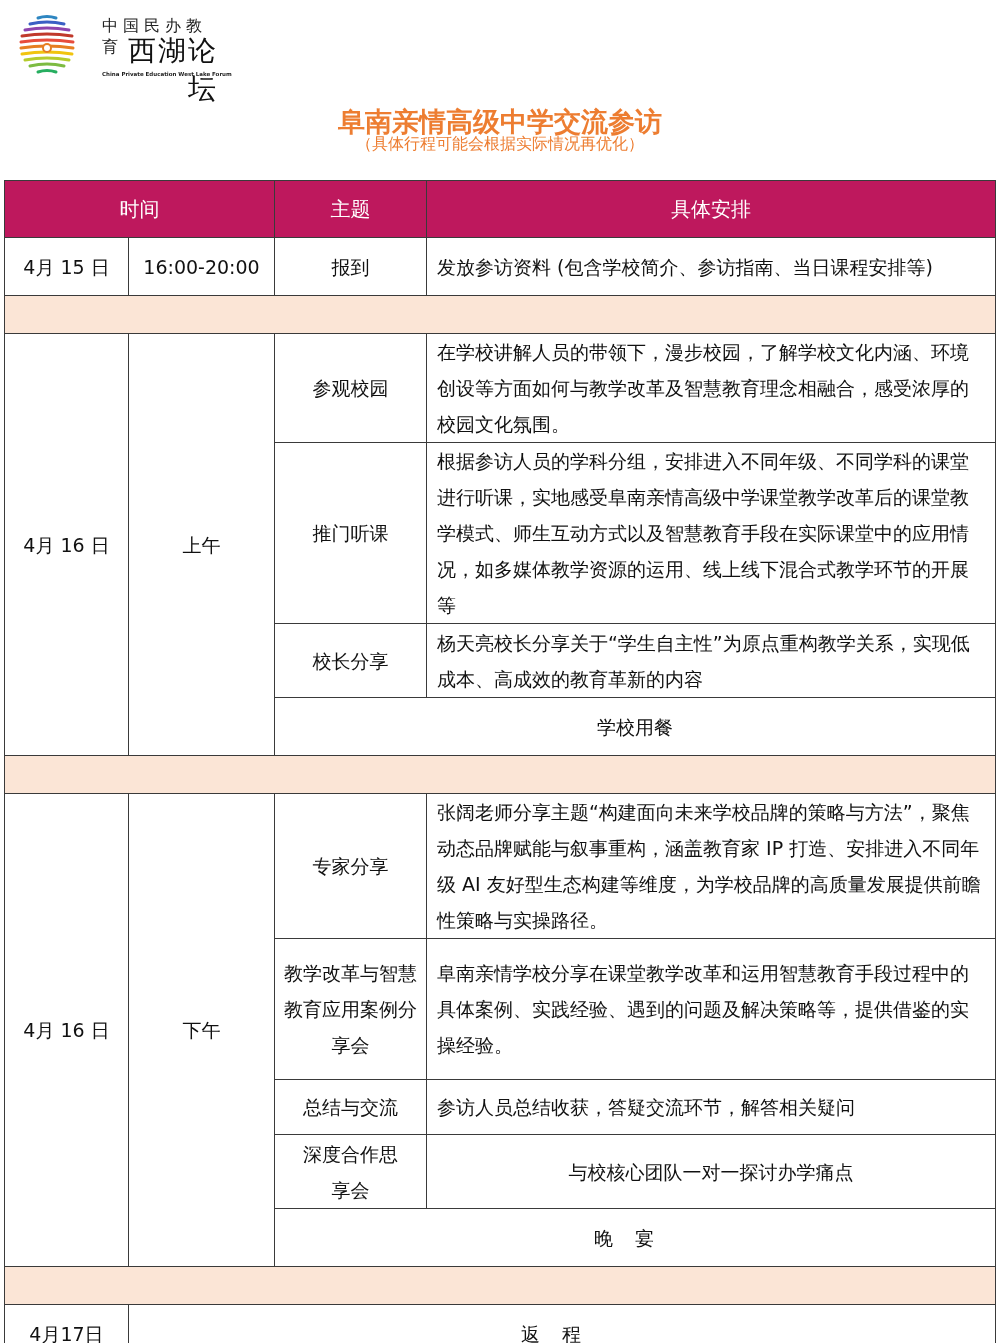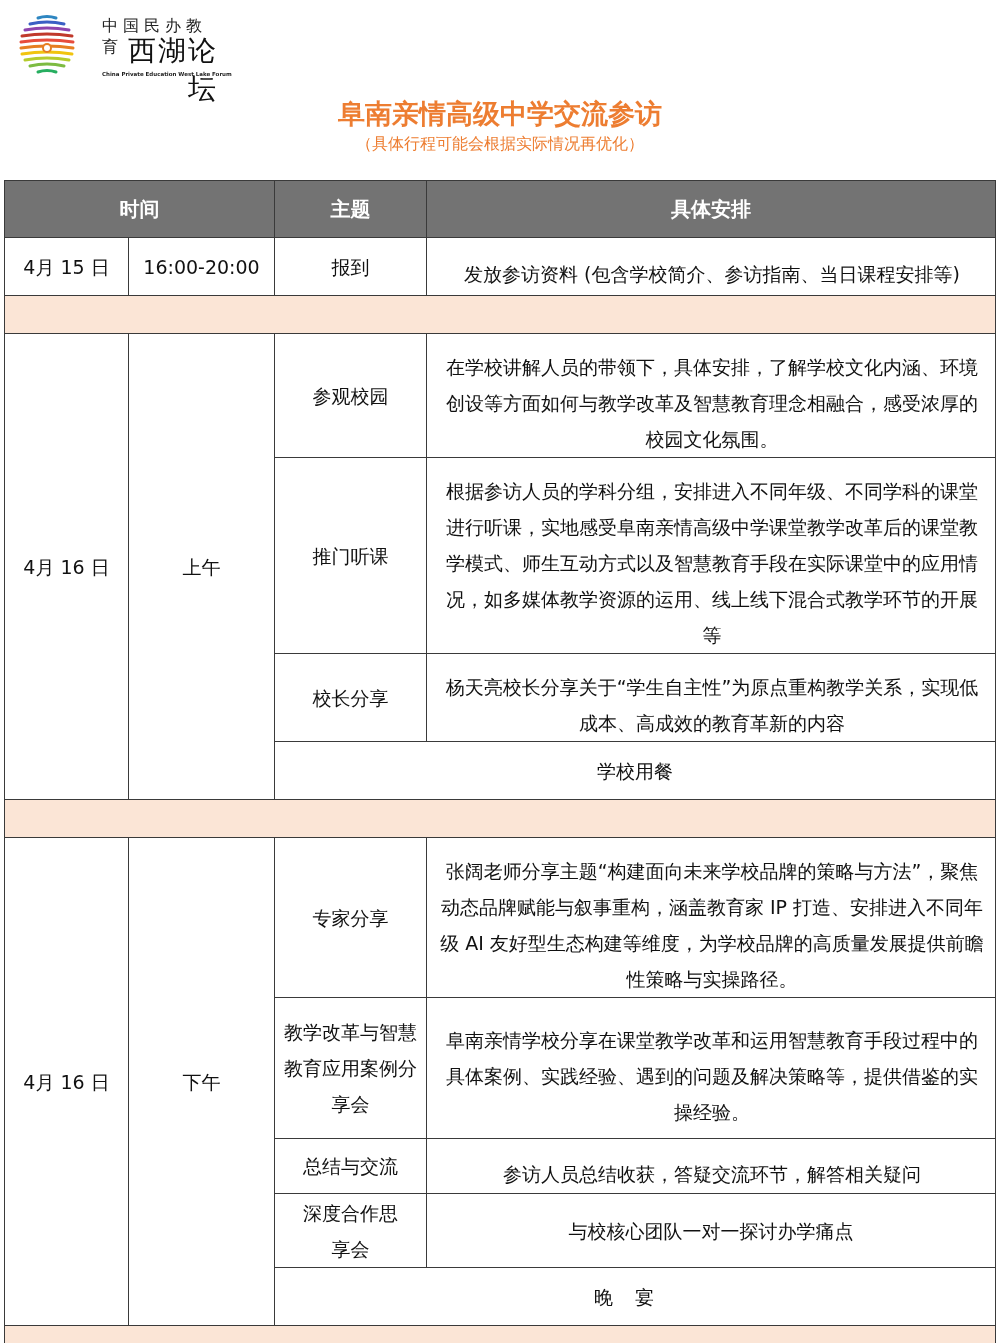--- a/index.html
+++ b/index.html
@@ -3,28 +3,28 @@
 <meta charset="utf-8">
 <style>
   html, body { margin: 0; padding: 0; background: #ffffff; }
   body { width: 1000px; height: 1343px; position: relative; overflow: hidden;
          font-family: "DejaVu Sans", "Liberation Sans", sans-serif; color: #111; }
   .logo { position: absolute; left: 18px; top: 8px; width: 200px; height: 70px; }
   .logo .emblem { position: absolute; left: 0; top: 4px; width: 58px; height: 64px; }
   .logo .sub { position: absolute; left: 84px; top: 8px; font-size: 16px; letter-spacing: 5px; color: #222; }
   .logo .main { position: absolute; left: 82px; top: 24px; font-size: 28px; letter-spacing: 2px; color: #111; font-family: "DejaVu Sans", sans-serif; text-align: right; }
   .logo .en { position: absolute; left: 84px; top: 63px; font-size: 5.5px; font-weight: bold; color: #222; white-space: nowrap; }
-  .title { position: absolute; top: 96px; left: 0; width: 1000px; text-align: center;
+  .title { position: absolute; top: 104px; left: 0; width: 1000px; text-align: center;
            font-size: 27px; font-weight: bold; color: #ED7D31; }
   .subtitle { position: absolute; top: 134px; left: 0; width: 1000px; text-align: center;
               font-size: 16px; color: #ED7D31; }
   table { position: absolute; left: 4px; top: 180px; width: 991px; border-collapse: collapse; table-layout: fixed; }
   td, th { border: 1.5px solid #3a3a3a; font-size: 19px; padding: 0; text-align: center; vertical-align: middle; line-height: 36px; }
-  th { background: #737373; color: #fff; font-weight: bold; font-size: 20px; height: 56px; }
-  td.detail { text-align: center; padding: 15px 8px 0 10px; }
+  th { background: #be185d; color: #fff; font-weight: normal; font-size: 20px; height: 56px; }
+  td.detail { text-align: left; padding: 0 8px 0 10px; }
   td.center { text-align: center; }
   tr.spacer td { background: #FBE5D6; height: 37px; }
   .spaced { letter-spacing: 22px; margin-top: 35px; }
 </style>
 </head>
 <body>
 
 <div class="logo">
   <svg class="emblem" viewBox="0 0 58 64">
     <g fill="none" stroke-width="3" stroke-linecap="round">
@@ -72,21 +72,21 @@
       <td class="detail">发放参访资料 (包含学校简介、参访指南、当日课程安排等)</td>
     </tr>
     <tr class="spacer">
         <td colspan="4"></td>
       </tr>
 
     <tr style="height:109px">
       <td rowspan="4">4月 16 日</td>
       <td rowspan="4">上午</td>
       <td>参观校园</td>
-      <td class="detail">在学校讲解人员的带领下，具体安排，了解学校文化内涵、环境创设等方面如何与教学改革及智慧教育理念相融合，感受浓厚的校园文化氛围。</td>
+      <td class="detail">在学校讲解人员的带领下，漫步校园，了解学校文化内涵、环境创设等方面如何与教学改革及智慧教育理念相融合，感受浓厚的校园文化氛围。</td>
     </tr>
     <tr style="height:181px">
       <td>推门听课</td>
       <td class="detail">根据参访人员的学科分组，安排进入不同年级、不同学科的课堂进行听课，实地感受阜南亲情高级中学课堂教学改革后的课堂教学模式、师生互动方式以及智慧教育手段在实际课堂中的应用情况，如多媒体教学资源的运用、线上线下混合式教学环节的开展等</td>
     </tr>
     <tr style="height:74px">
       <td>校长分享</td>
       <td class="detail">杨天亮校长分享关于“学生自主性”为原点重构教学关系，实现低成本、高成效的教育革新的内容</td>
     </tr>
     <tr style="height:58px">

